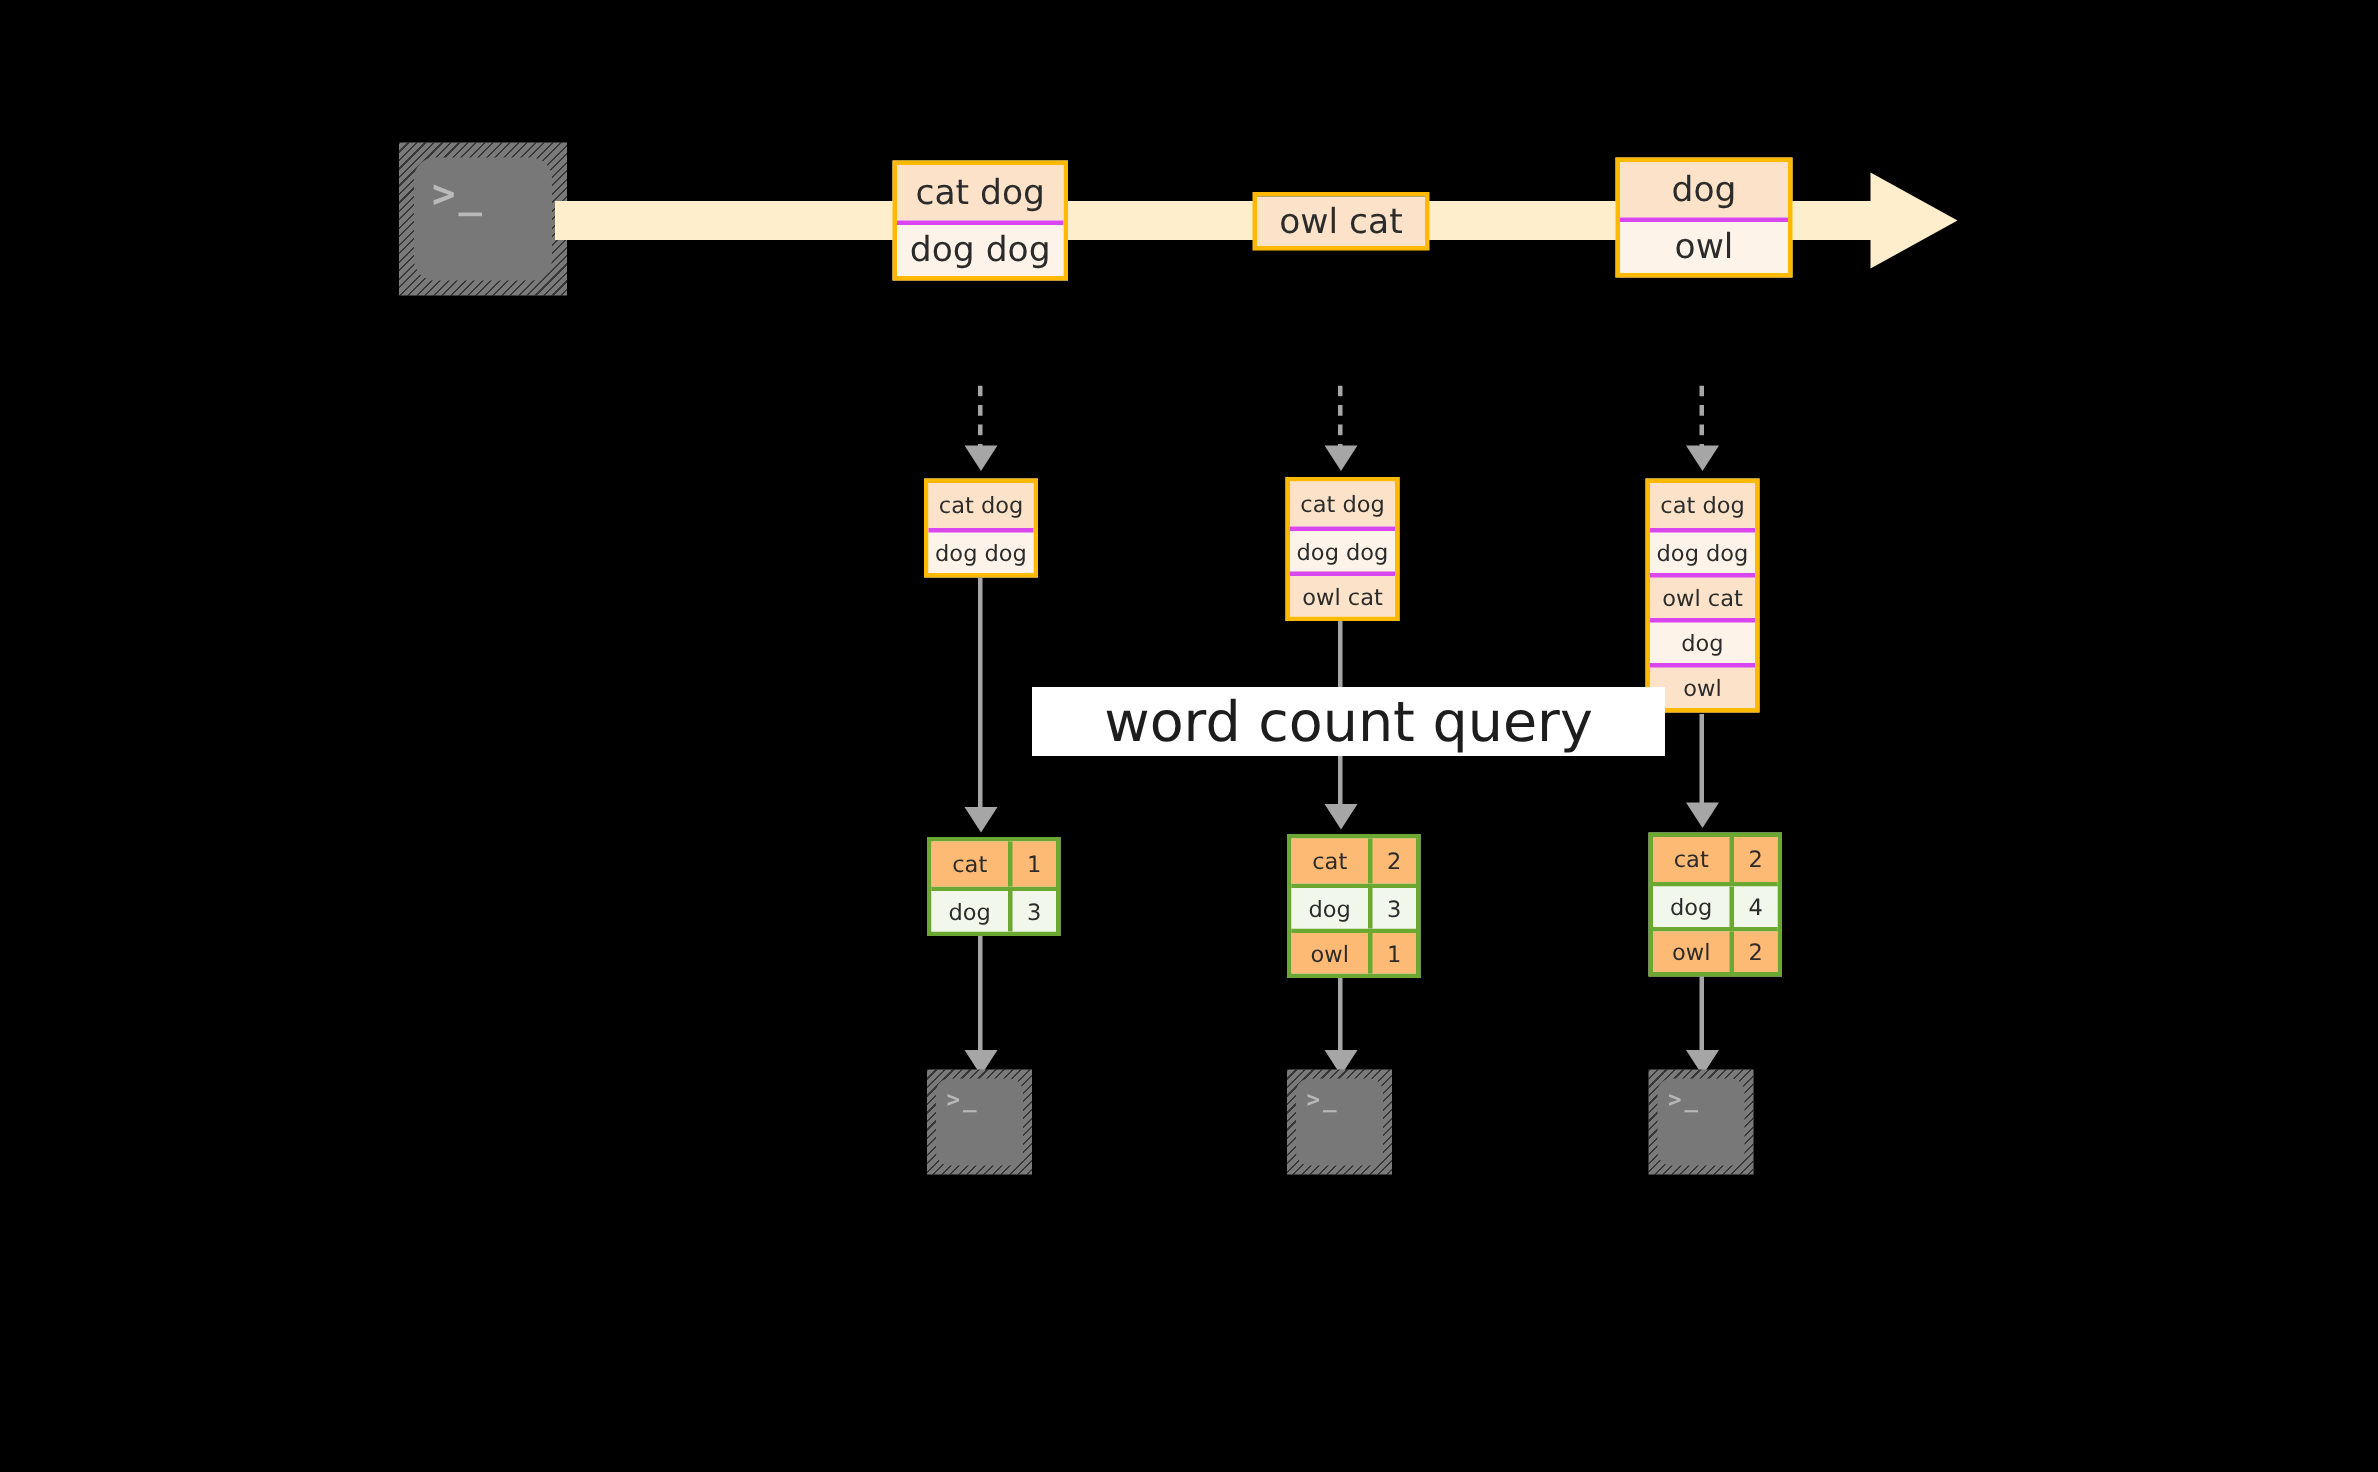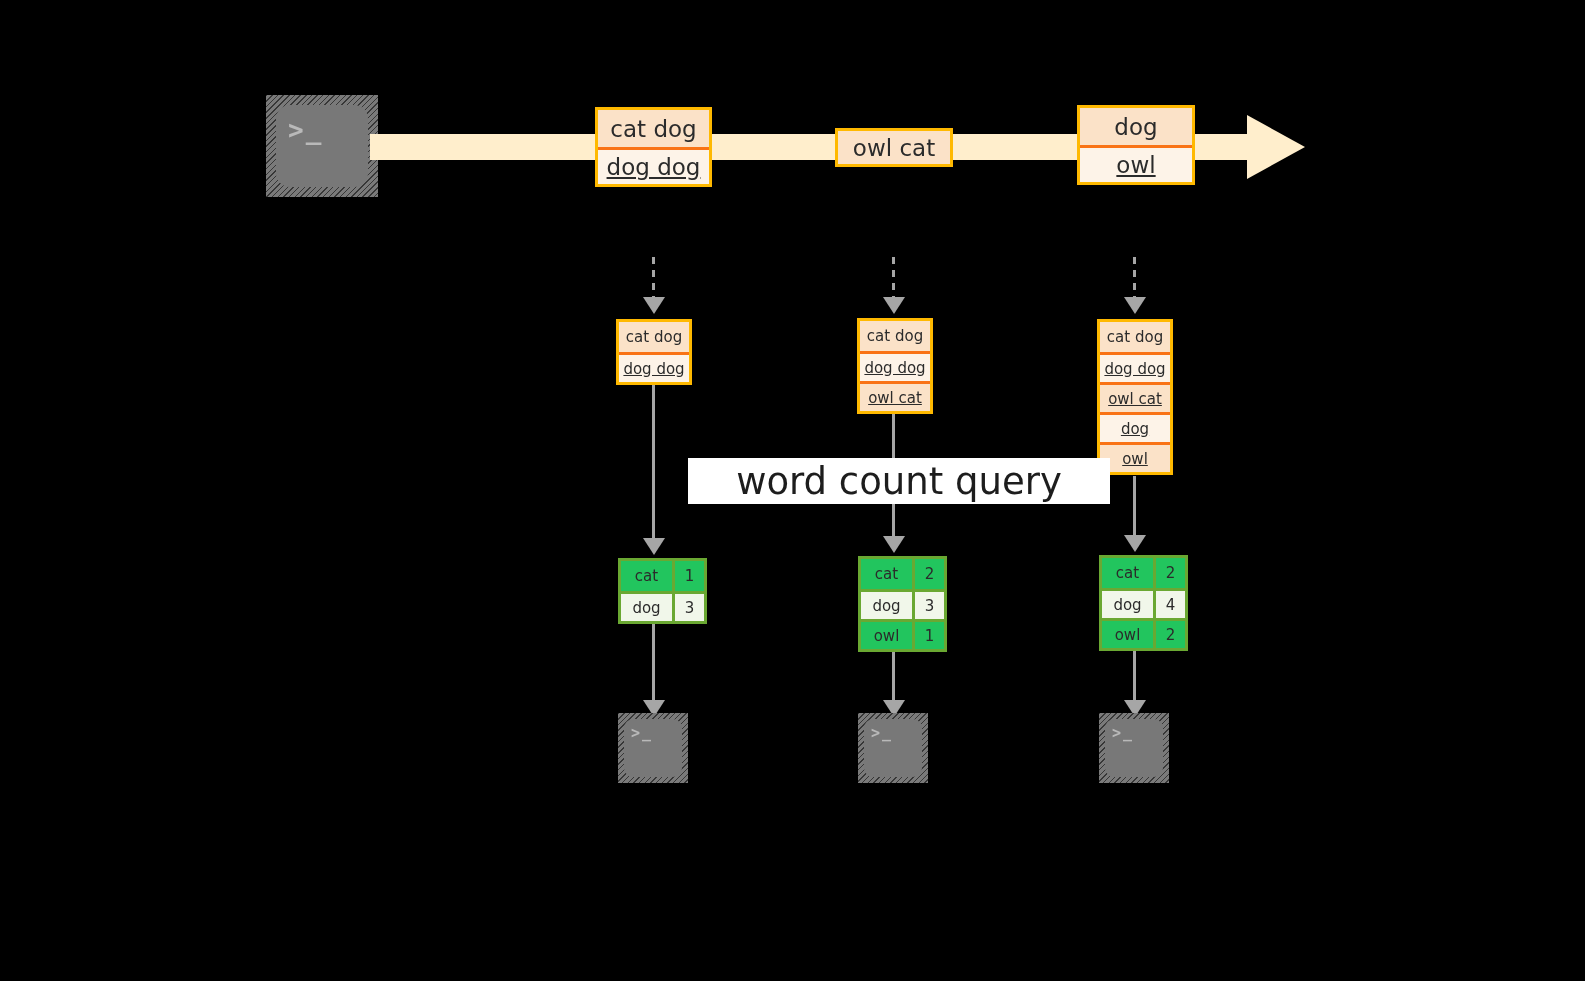--- a/index.html
+++ b/index.html
@@ -79,21 +79,21 @@
   .obox .row {
     box-sizing: border-box;
     display: flex;
     align-items: center;
     justify-content: center;
     color: #2b2b2b;
     background: #fdf3e8;
     white-space: nowrap;
   }
   .obox .row.shade { background: #fbe2c8; }
-  .obox .row + .row { border-top: 3px solid #f97316; text-decoration: underline; }
+  .obox .row + .row { border-top: 3px solid #d946ef; }
 
   .obox.big .row { height: 37px; font-size: 23px; }
   .obox.big.single .row { height: 33px; }
   .obox.mini .row { height: 30px; font-size: 15px; }
 
   
   .gtable {
     position: absolute;
     box-sizing: border-box;
     border: 3px solid #6aa832;
@@ -105,21 +105,21 @@
     height: 30px;
   }
   .gtable .grow + .grow { border-top: 3px solid #6aa832; }
   .gtable .gc {
     box-sizing: border-box;
     display: flex;
     align-items: center;
     justify-content: center;
     font-size: 15px;
     color: #2b2b2b;
-    background: #22c55e;
+    background: #fdba74;
     white-space: nowrap;
   }
   .gtable .grow.alt .gc { background: #f1f7ea; }
   .gtable .gc.key { width: 51px; }
   .gtable .gc.val { width: 32px; border-left: 3px solid #6aa832; }
 
   
   .conn {
     position: absolute;
     width: 3px;

